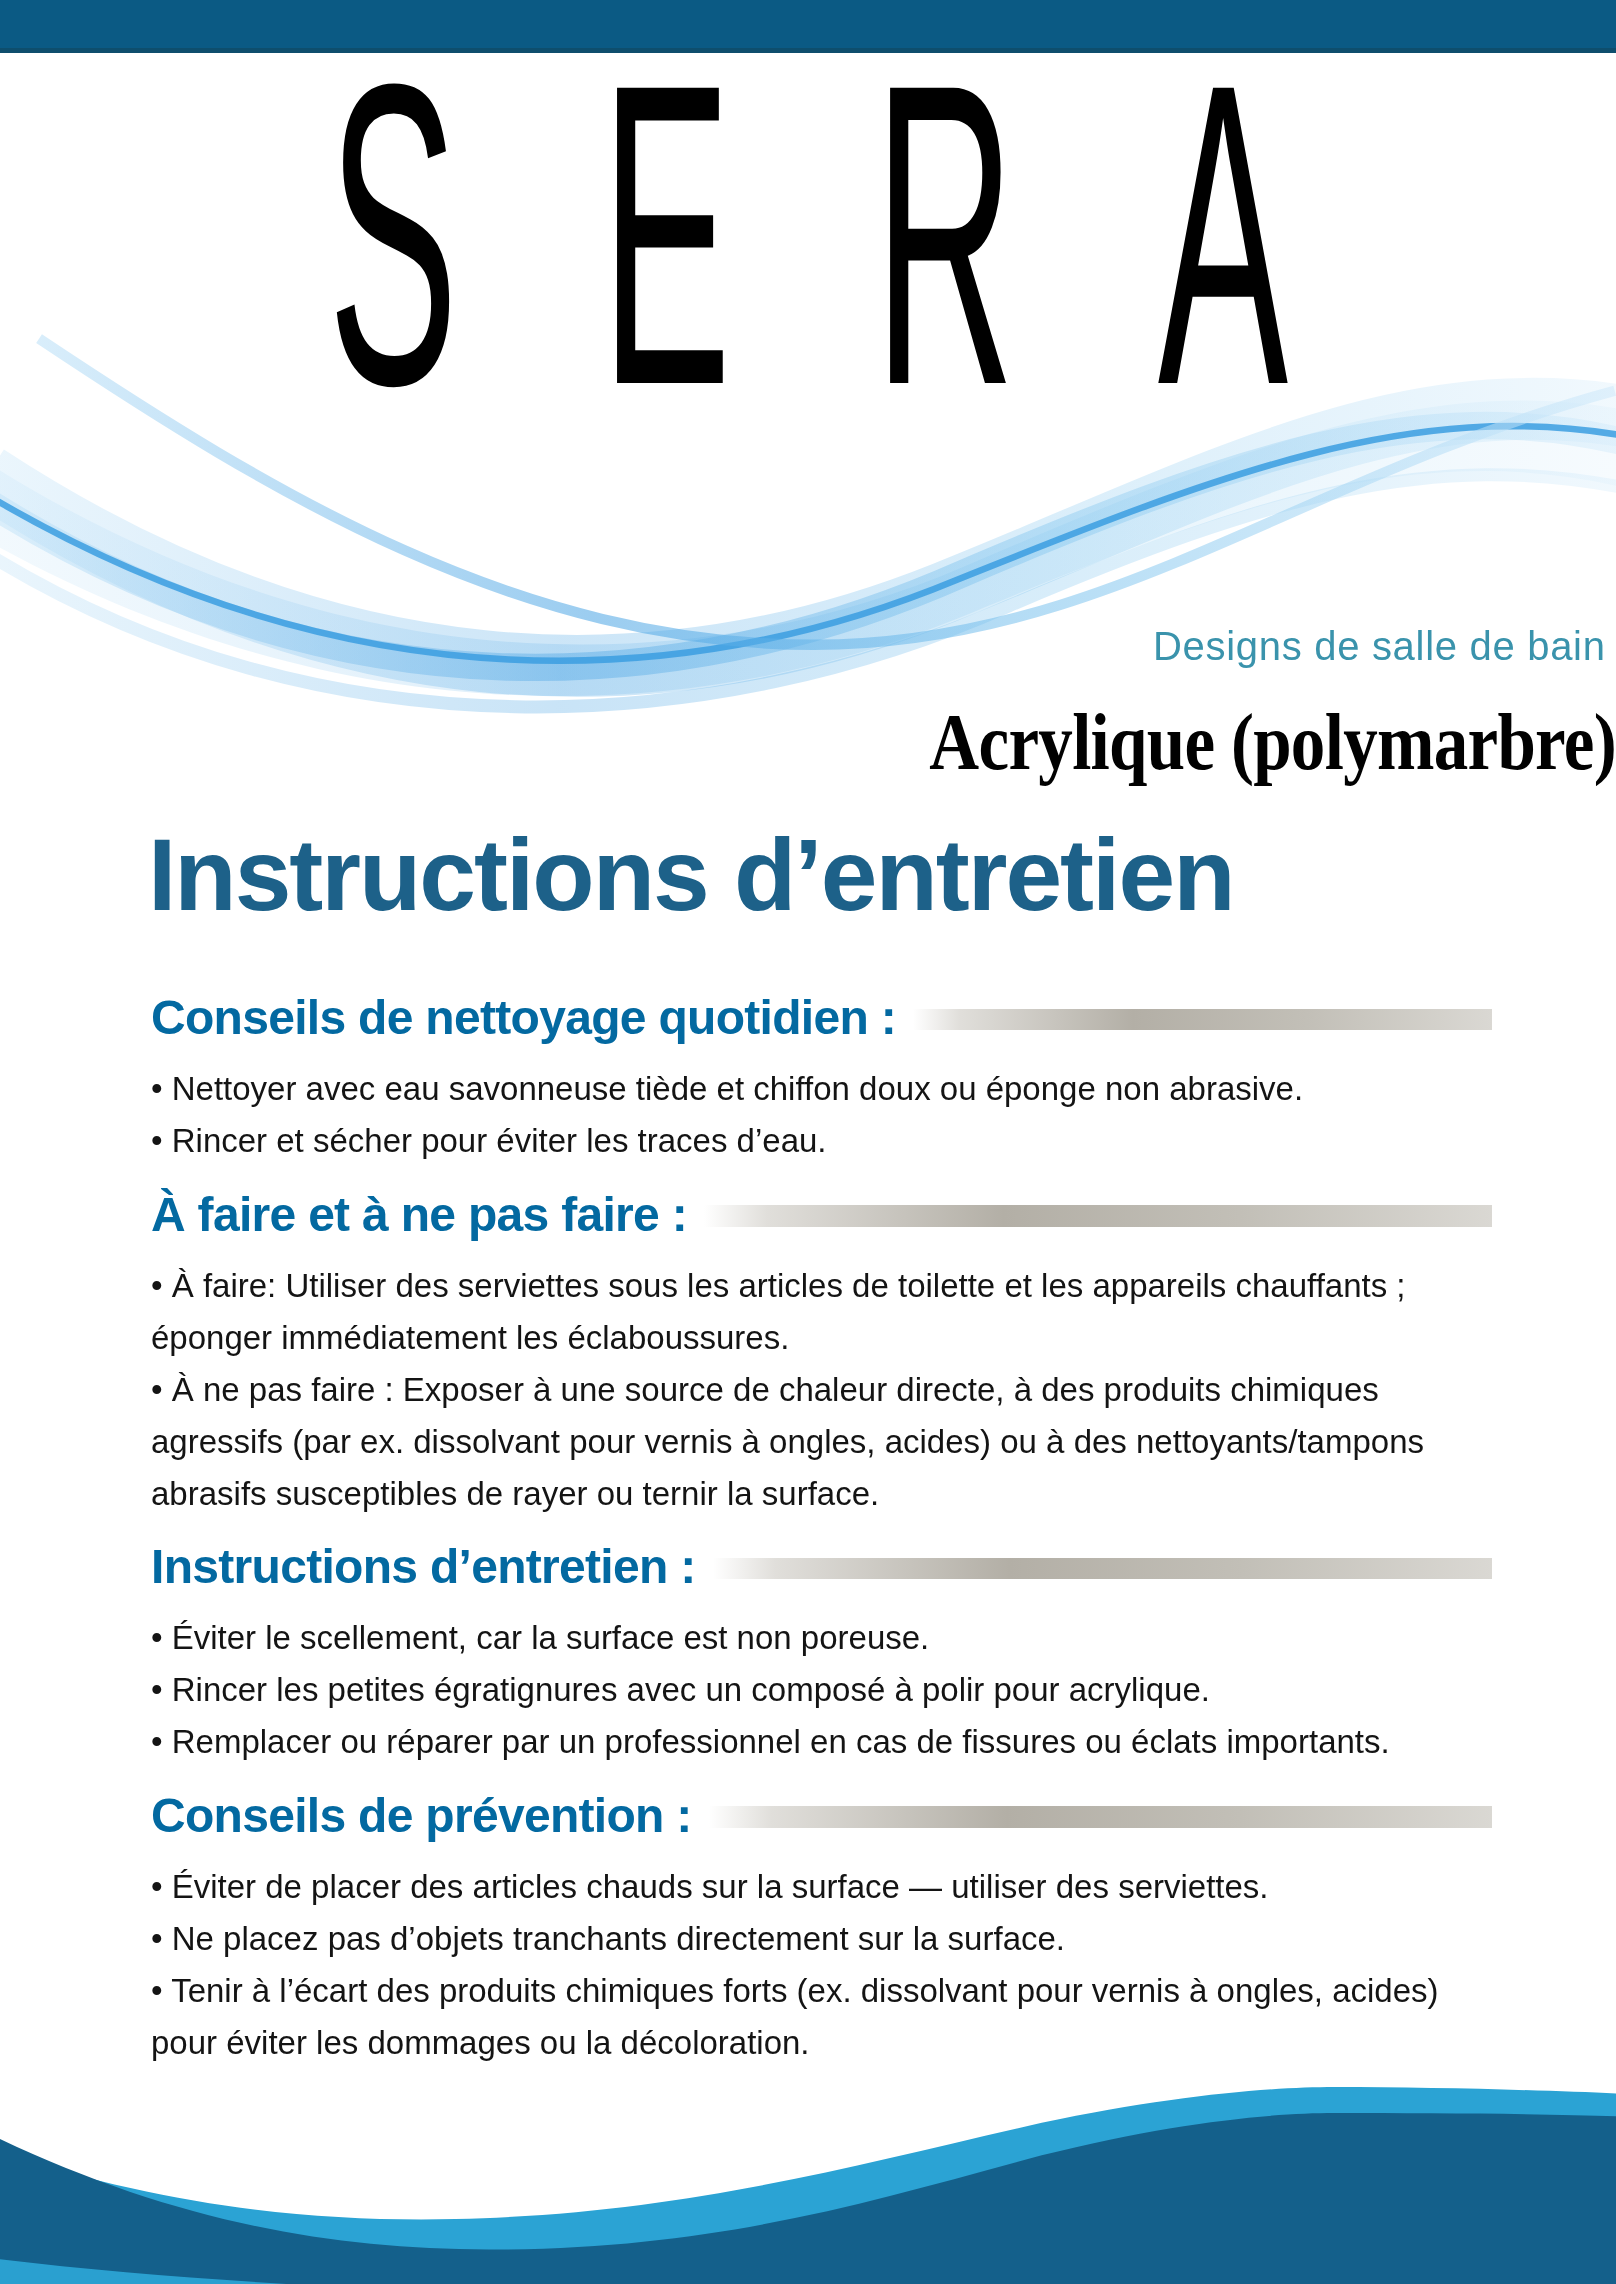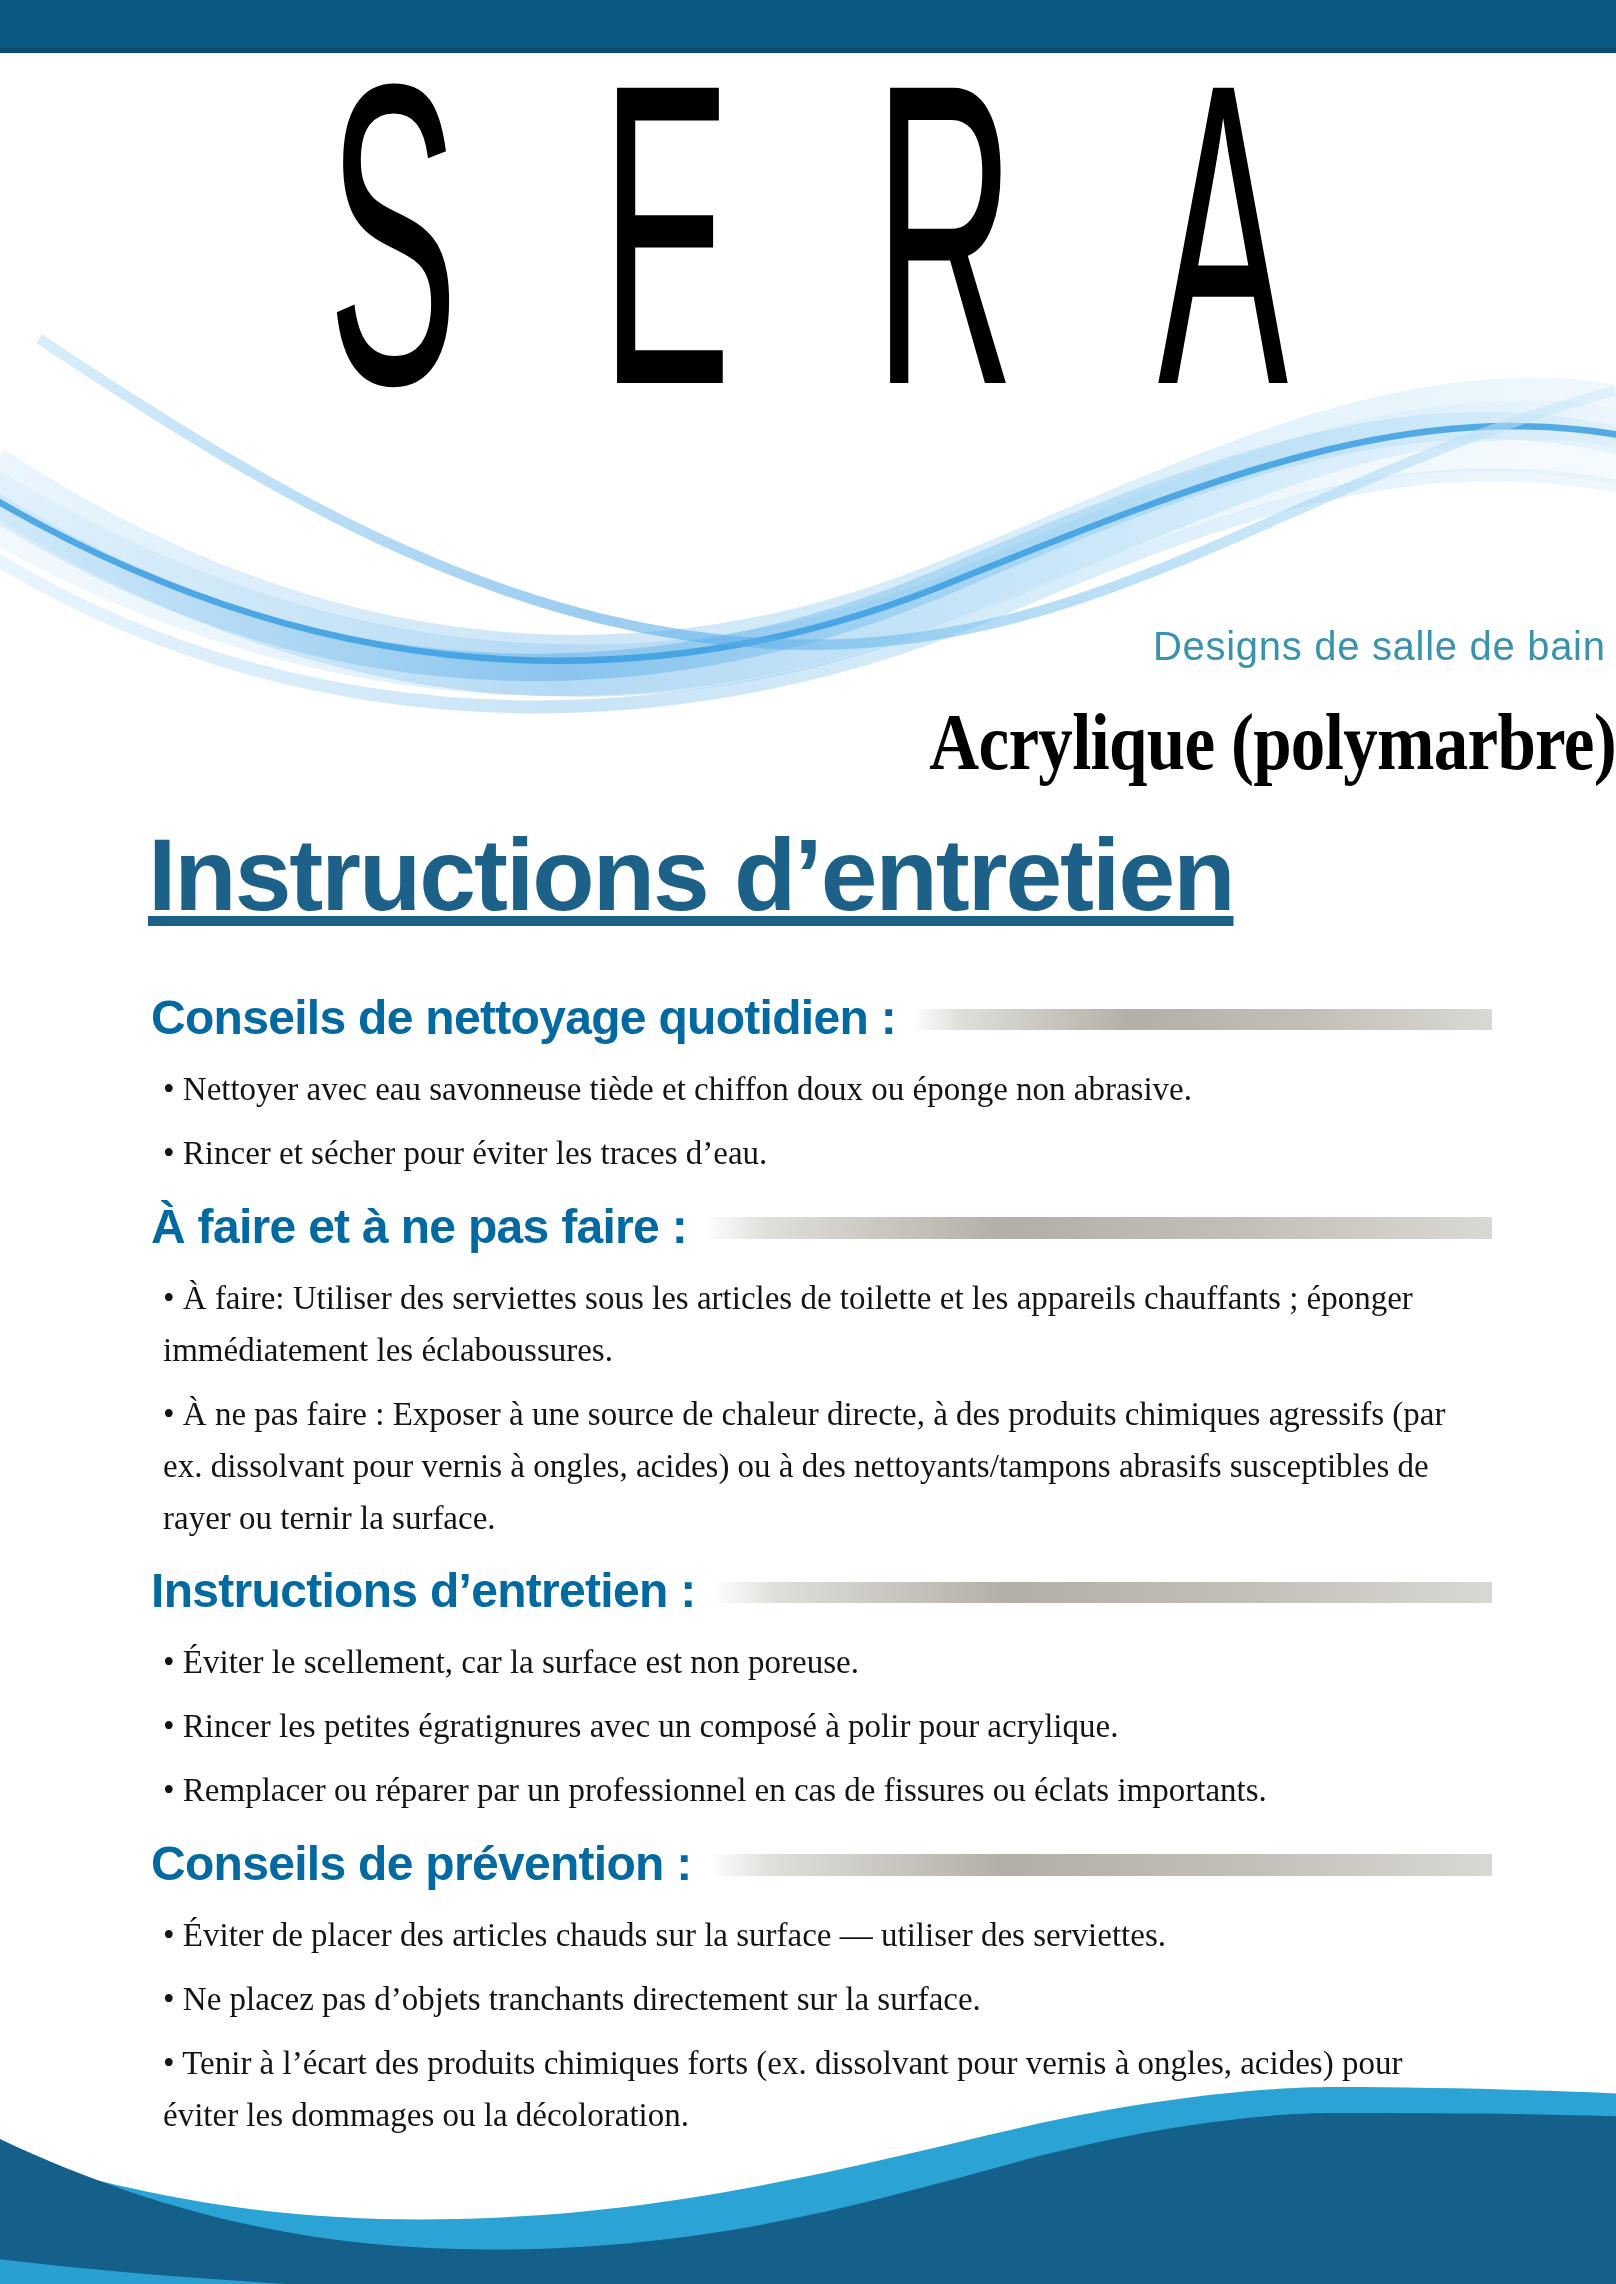--- a/index.html
+++ b/index.html
@@ -23,32 +23,32 @@
   .tagline{position:absolute;top:624px;right:10.4px;font-size:40px;font-weight:400;
            color:#3a93ac;letter-spacing:0.7px;}
 
   
   .subtitle{position:absolute;top:702px;left:0;width:100%;text-align:right;line-height:1;font-family:Liberation Serif, serif;}
   .subtitle span{display:inline-block;transform:scaleY(1.18);transform-origin:top center;
                  font-size:69px;font-weight:800;color:#010101;letter-spacing:-0.7px;}
 
   
   .title{position:absolute;top:824px;left:148px;margin:0;font-size:102px;font-weight:800;
-         color:#1d6189;letter-spacing:-2px;line-height:1;text-decoration:underline;}
+         color:#1d6189;letter-spacing:-2px;line-height:1;}
 
   
   .content{position:absolute;top:990px;left:151px;width:1341px;}
   section{margin-bottom:19.5px;}
   .h-row{display:flex;align-items:center;gap:17px;margin-bottom:18px;}
   .h-row h2{margin:0;font-size:48px;line-height:55px;font-weight:800;color:#0369a1;
             white-space:nowrap;letter-spacing:-0.7px;}
   .bar{flex:1;height:21.5px;margin-top:3.9px;
        background:linear-gradient(to right,rgba(187,183,174,0) 0%,rgba(187,183,174,0.45) 8%,
                   #b3afa6 38%,#c2bfb7 68%,#dad8d3 100%);}
-  .bullet{margin:12px;font-size:33px;line-height:52px;color:#141414;font-weight:400;font-family:Liberation Serif, serif;}
+  .bullet{margin:0;font-size:33px;line-height:52px;color:#141414;font-weight:400;}
 
   
   .footer{position:absolute;left:0;top:2011px;width:1616px;height:273px;display:block;}
 </style>
 </head>
 <body>
 
 <div class="page">
 
   <div class="topbar"></div>

